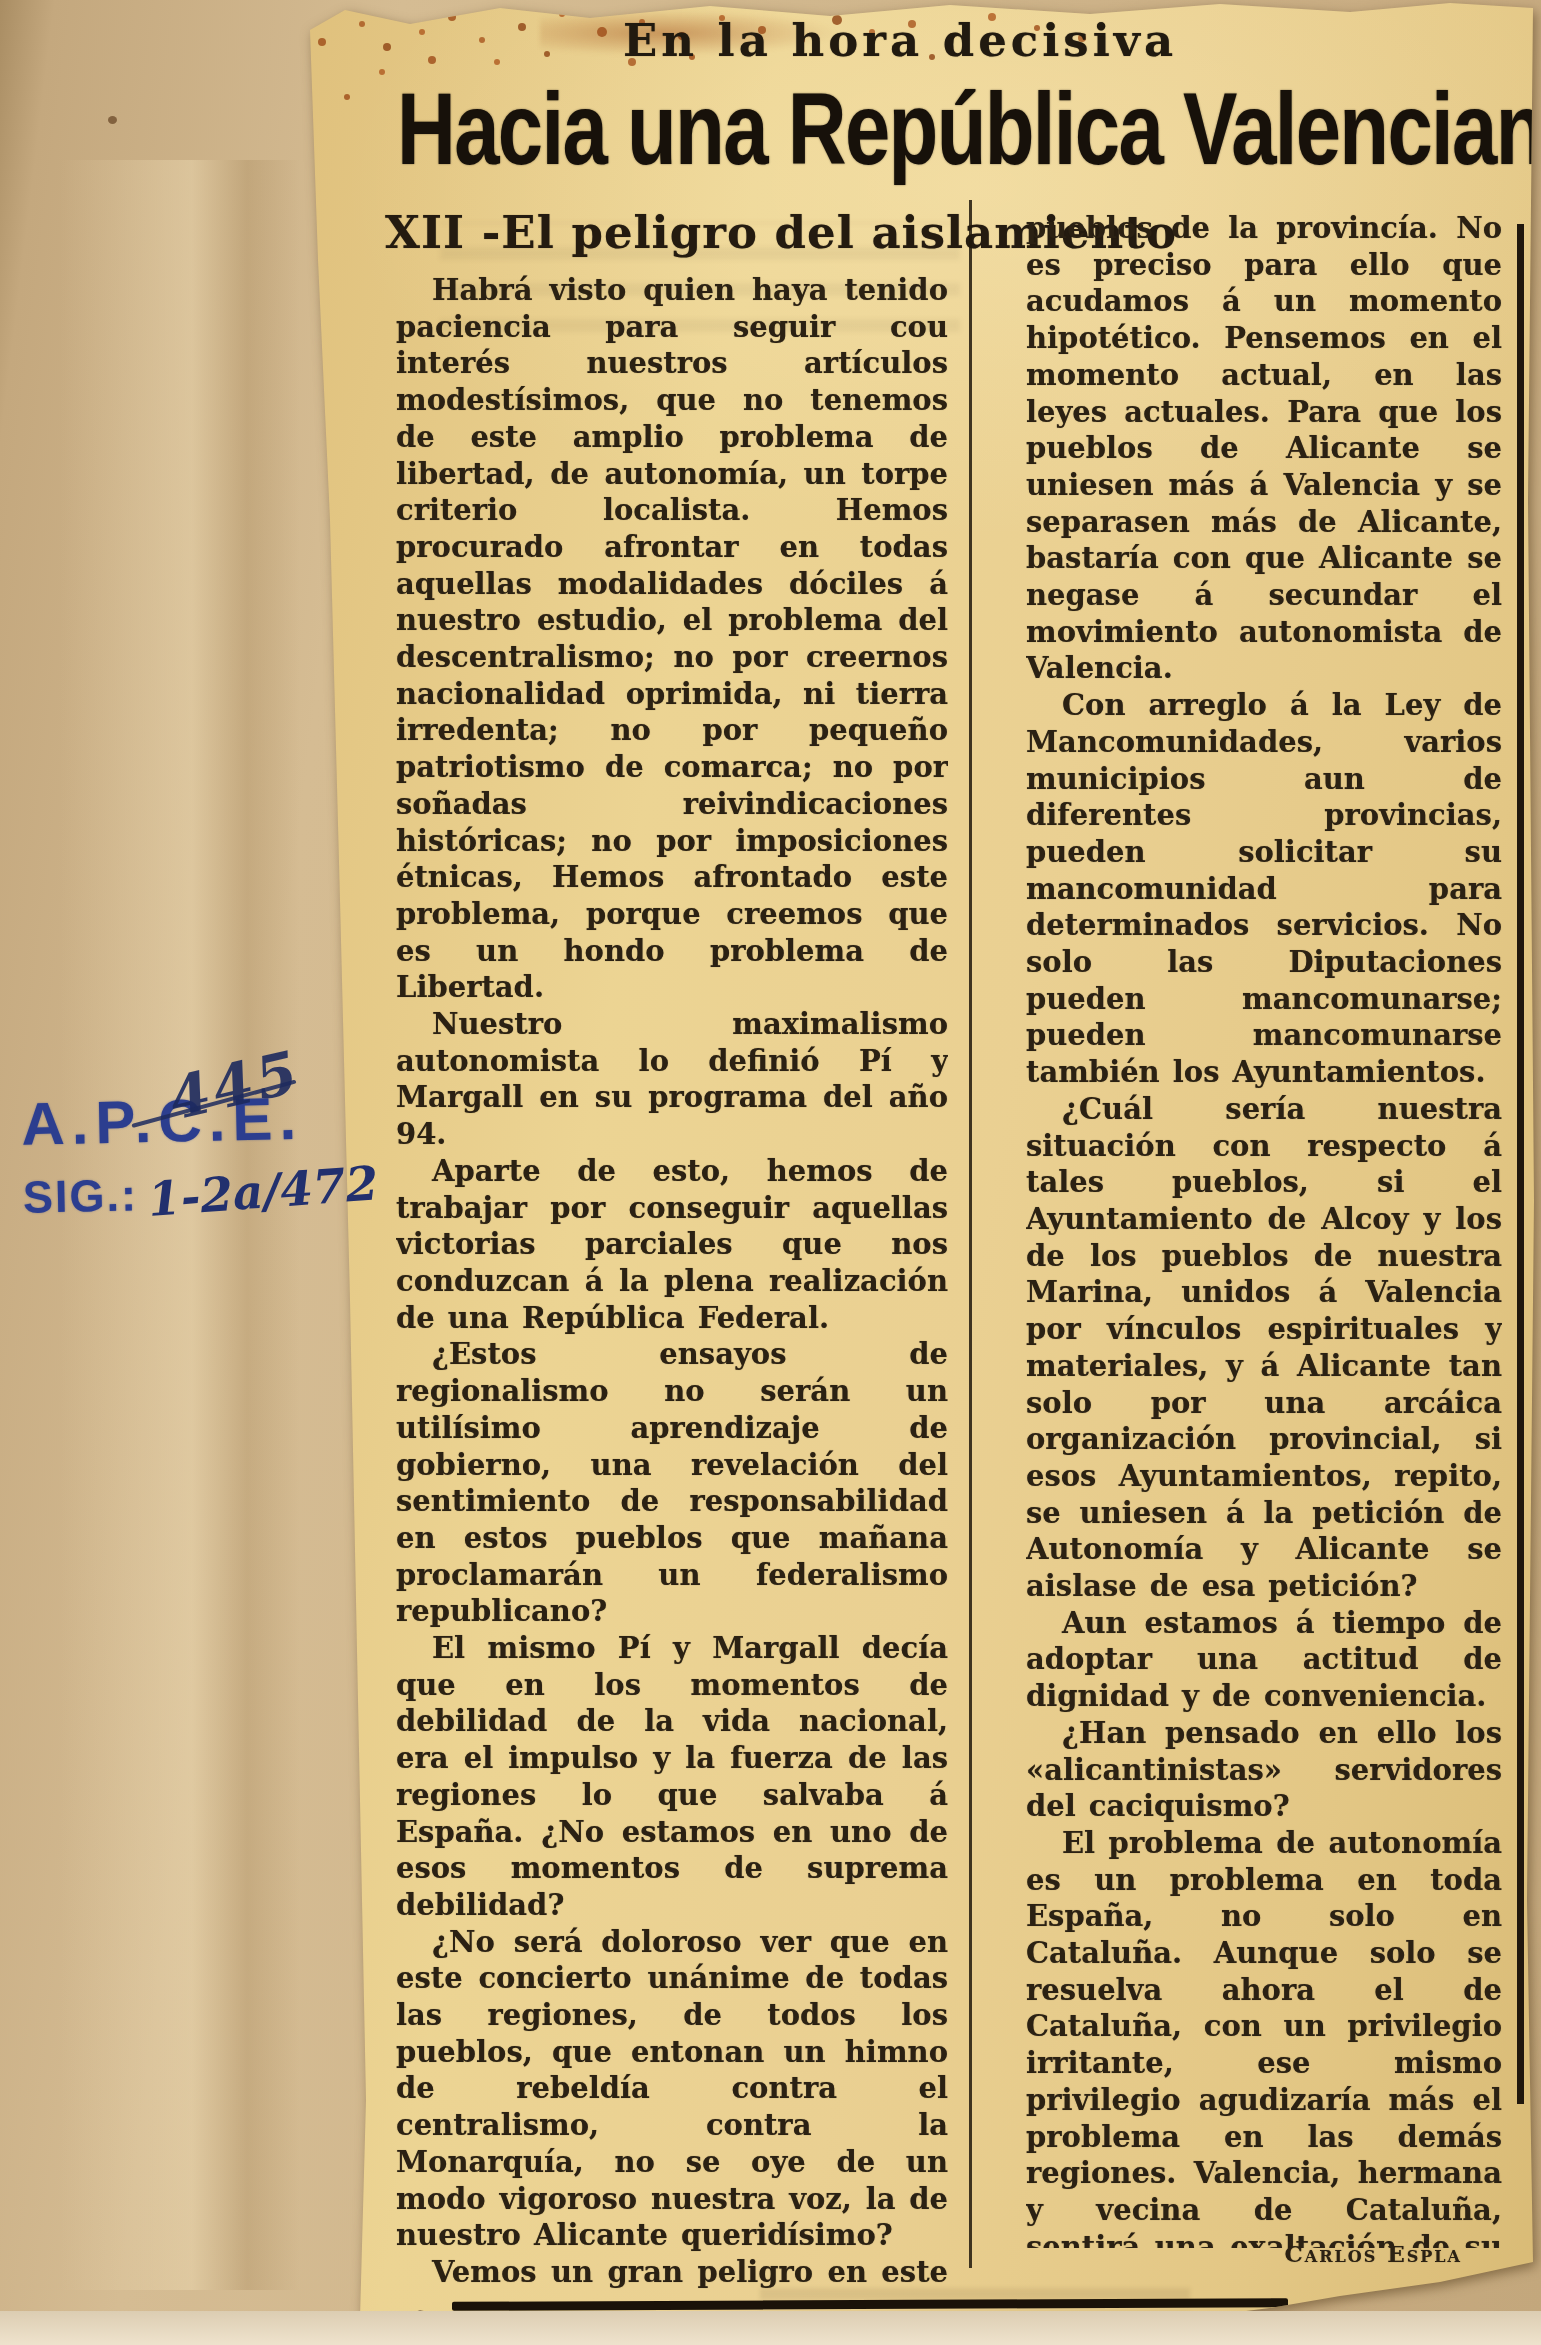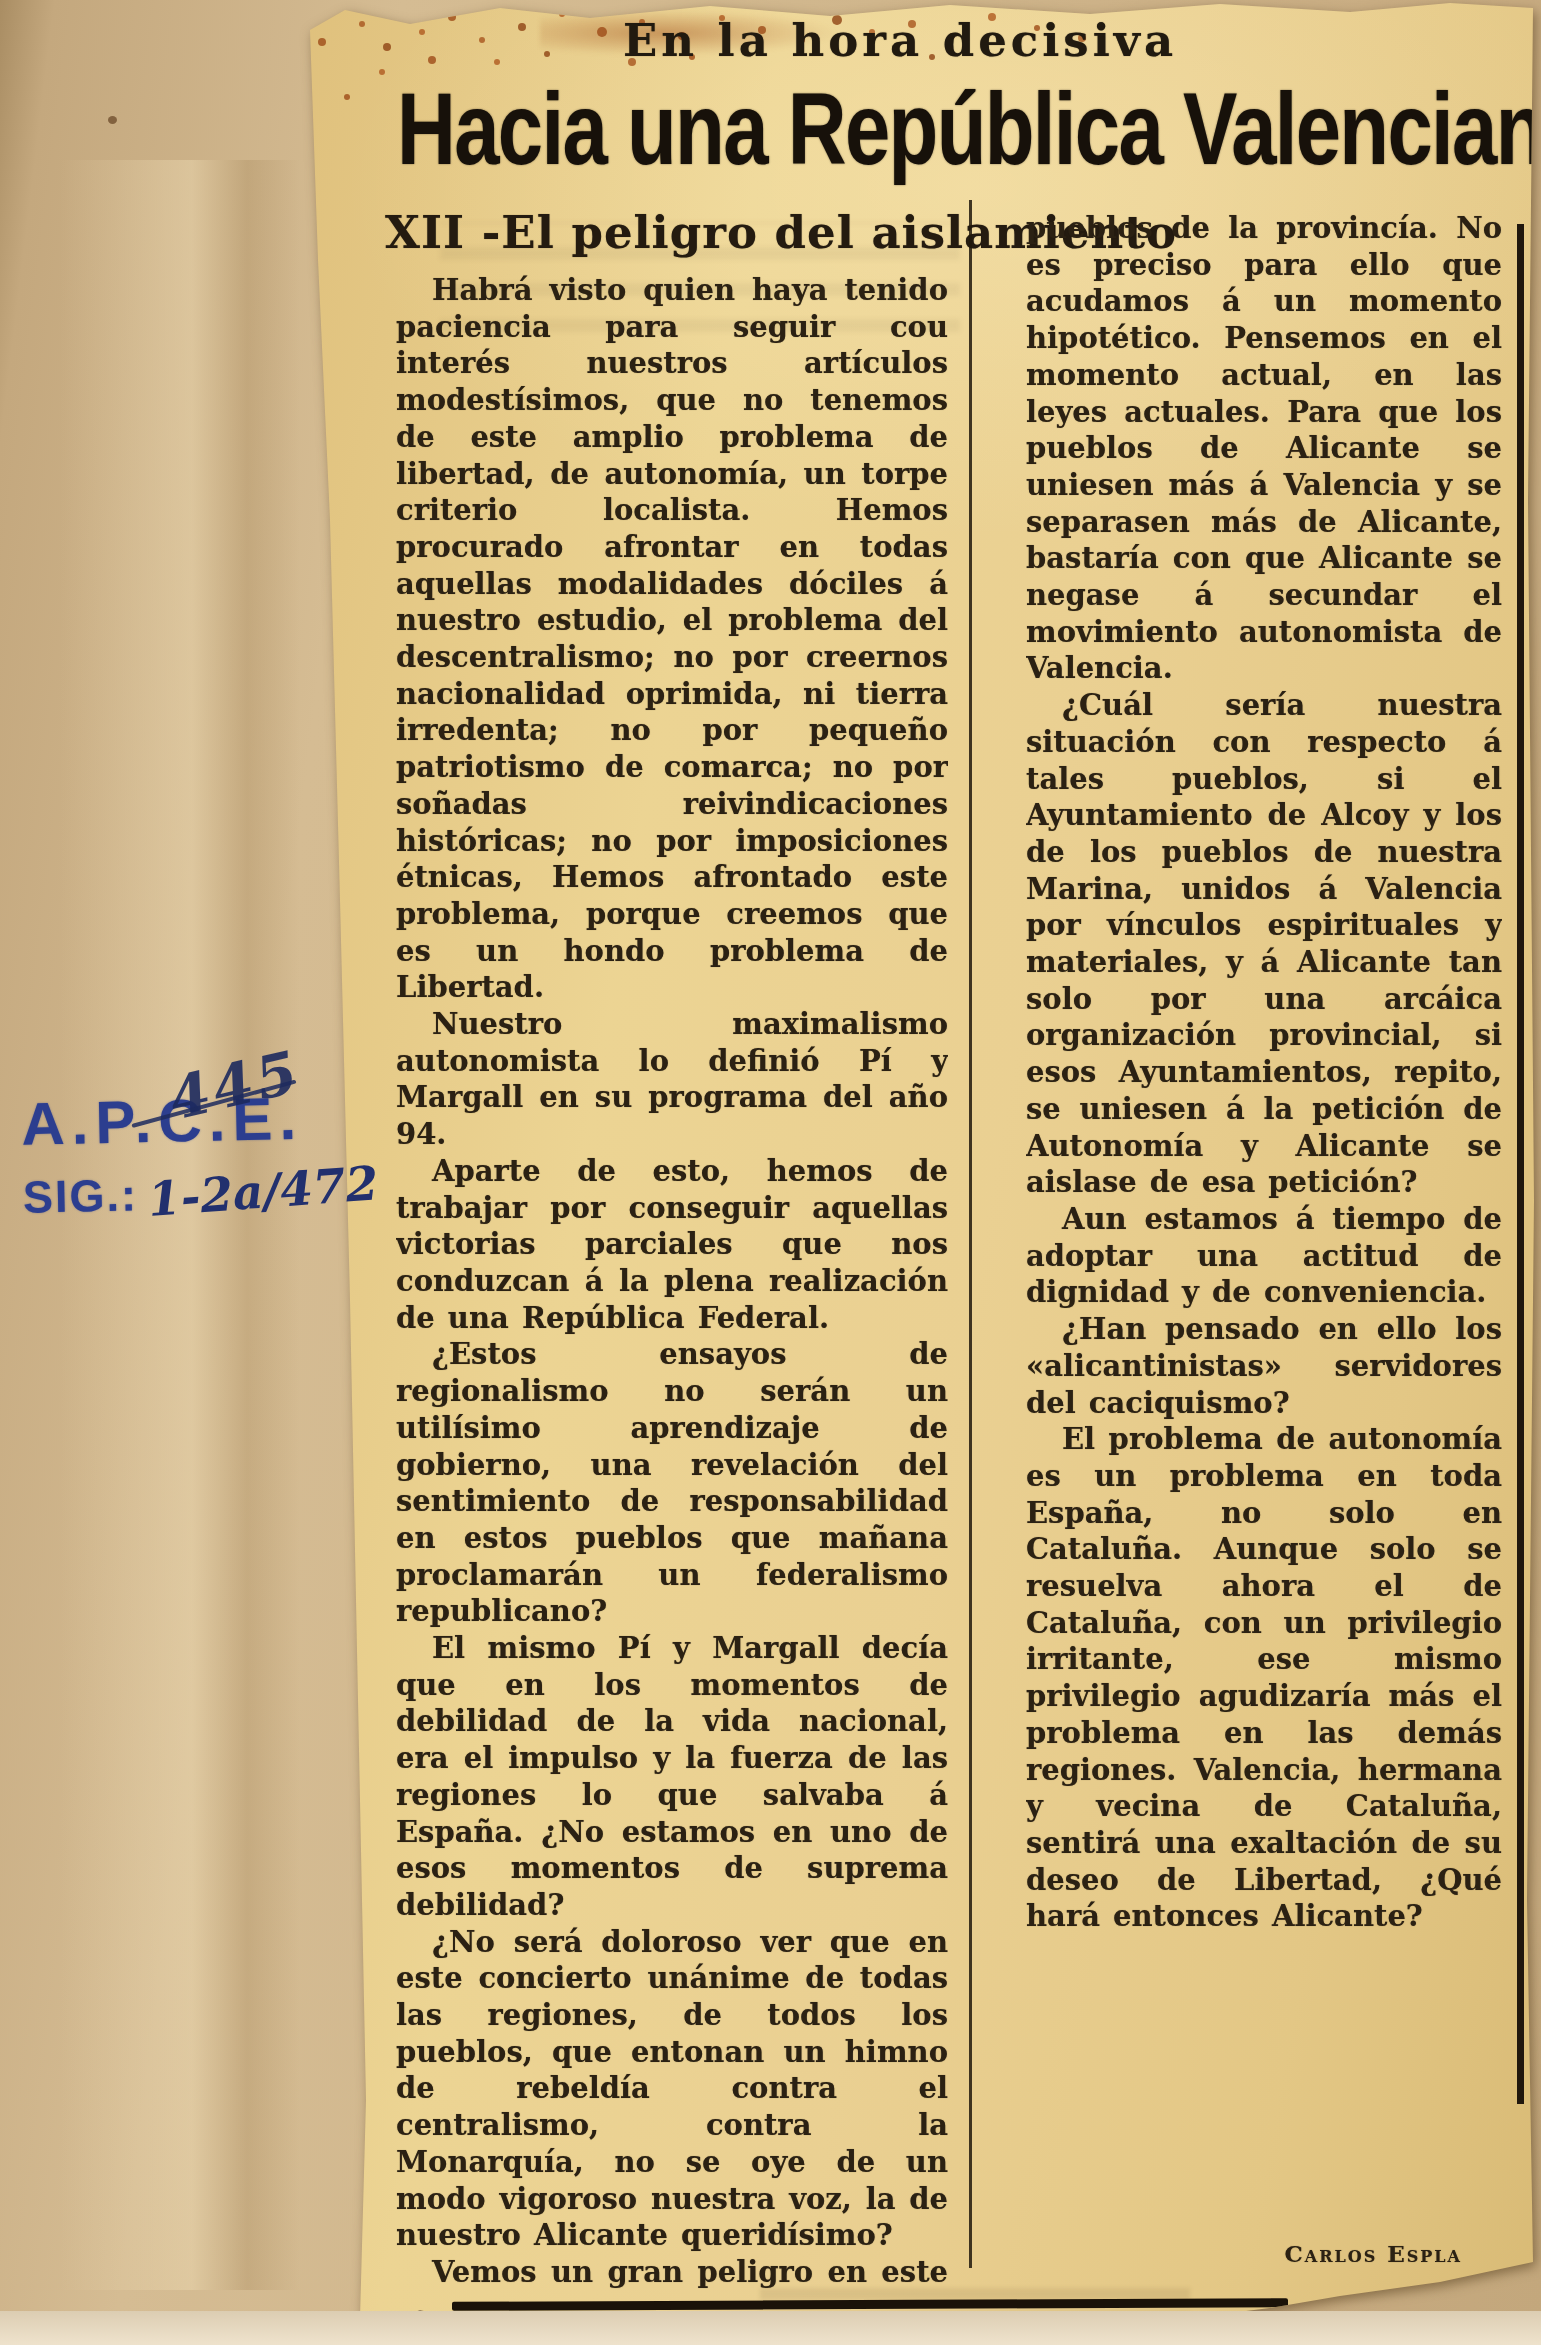--- a/index.html
+++ b/index.html
@@ -159,20 +159,21 @@
         <p class="para">Nuestro maximalismo autonomista lo definió Pí y Margall en su programa del año 94.</p>
         <p class="para">Aparte de esto, hemos de trabajar por conseguir aquellas victorias parciales que nos conduzcan á la plena realización de una República Federal.</p>
         <p class="para">¿Estos ensayos de regionalismo no serán un utilísimo aprendizaje de gobierno, una revelación del sentimiento de responsabilidad en estos pueblos que mañana proclamarán un federalismo republicano?</p>
         <p class="para">El mismo Pí y Margall decía que en los momentos de debilidad de la vida nacional, era el impulso y la fuerza de las regiones lo que salvaba á España. ¿No estamos en uno de esos momentos de suprema debilidad?</p>
         <p class="para">¿No será doloroso ver que en este concierto unánime de todas las regiones, de todos los pueblos, que entonan un himno de rebeldía contra el centralismo, contra la Monarquía, no se oye de un modo vigoroso nuestra voz, la de nuestro Alicante queridísimo?</p>
         <p class="para">Vemos un gran peligro en este aislamiento. El peligro de que Alicante pierda la poca influencia moral que ejerce sobre los</p>
       </div>
 
       <div class="col col-right">
         <p class="para no-indent">pueblos de la provincía. No es preciso para ello que acudamos á un momento hipotético. Pensemos en el momento actual, en las leyes actuales. Para que los pueblos de Alicante se uniesen más á Valencia y se separasen más de Alicante, bastaría con que Alicante se negase á secundar el movimiento autonomista de Valencia.</p>
+        <p class="para">Con arreglo á la Ley de Mancomunidades, varios municipios aun de diferentes provincias, pueden solicitar su mancomunidad para determinados servicios. No solo las Diputaciones pueden mancomunarse; pueden mancomunarse también los Ayuntamientos.</p>
         <p class="para">¿Cuál sería nuestra situación con respecto á tales pueblos, si el Ayuntamiento de Alcoy y los de los pueblos de nuestra Marina, unidos á Valencia por vínculos espirituales y materiales, y á Alicante tan solo por una arcáica organización provincial, si esos Ayuntamientos, repito, se uniesen á la petición de Autonomía y Alicante se aislase de esa petición?</p>
         <p class="para">Aun estamos á tiempo de adoptar una actitud de dignidad y de conveniencia.</p>
         <p class="para">¿Han pensado en ello los «alicantinistas» servidores del caciquismo?</p>
         <p class="para">El problema de autonomía es un problema en toda España, no solo en Cataluña. Aunque solo se resuelva ahora el de Cataluña, con un privilegio irritante, ese mismo privilegio agudizaría más el problema en las demás regiones. Valencia, hermana y vecina de Cataluña, sentirá una exaltación de su deseo de Libertad, ¿Qué hará entonces Alicante?</p>
 
       </div>
 
       <div class="byline">Carlos Espla</div>
     </div>
   </div>

